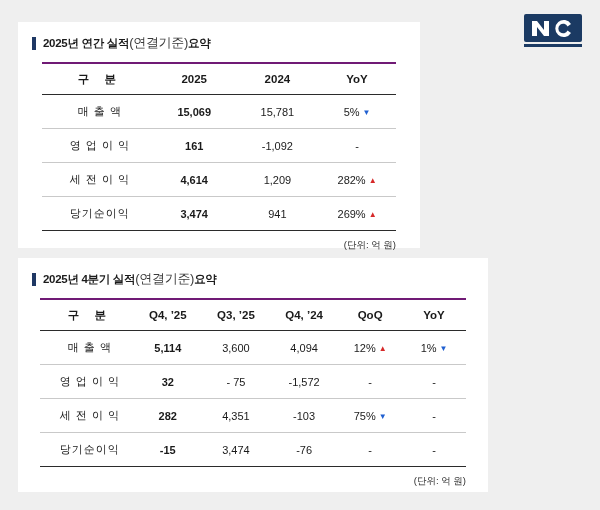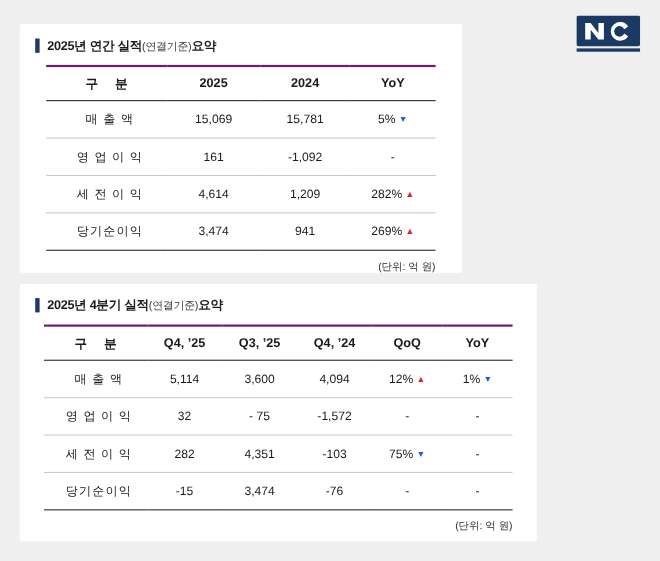--- a/index.html
+++ b/index.html
@@ -49,21 +49,21 @@
     letter-spacing: -0.3px;
   }
   .title-bar {
     width: 4px;
     height: 13px;
     background: #1f3864;
     margin-right: 7px;
     flex: 0 0 auto;
   }
   .card-title .sub {
-    font-size: 10px;
+    font-size: 13px;
     font-weight: normal;
     color: #3a3a3a;
   }
   table.fin {
     border-collapse: collapse;
     table-layout: fixed;
   }
   .tbl-wrap-annual {
     padding: 10px 24px 0 24px;
   }
@@ -95,21 +95,21 @@
     text-align: left;
     padding-left: 6px !important;
     font-weight: normal;
     letter-spacing: 1px;
   }
   th.label {
     letter-spacing: 6px;
     padding-left: 6px !important;
   }
   td.curr {
-    font-weight: normal;
+    font-weight: bold;
     font-size: 11.5px;
   }
   td.plain {
     font-weight: normal;
   }
   .arrow {
     font-size: 8px;
     margin-left: 3px;
     position: relative;
     top: -1px;

